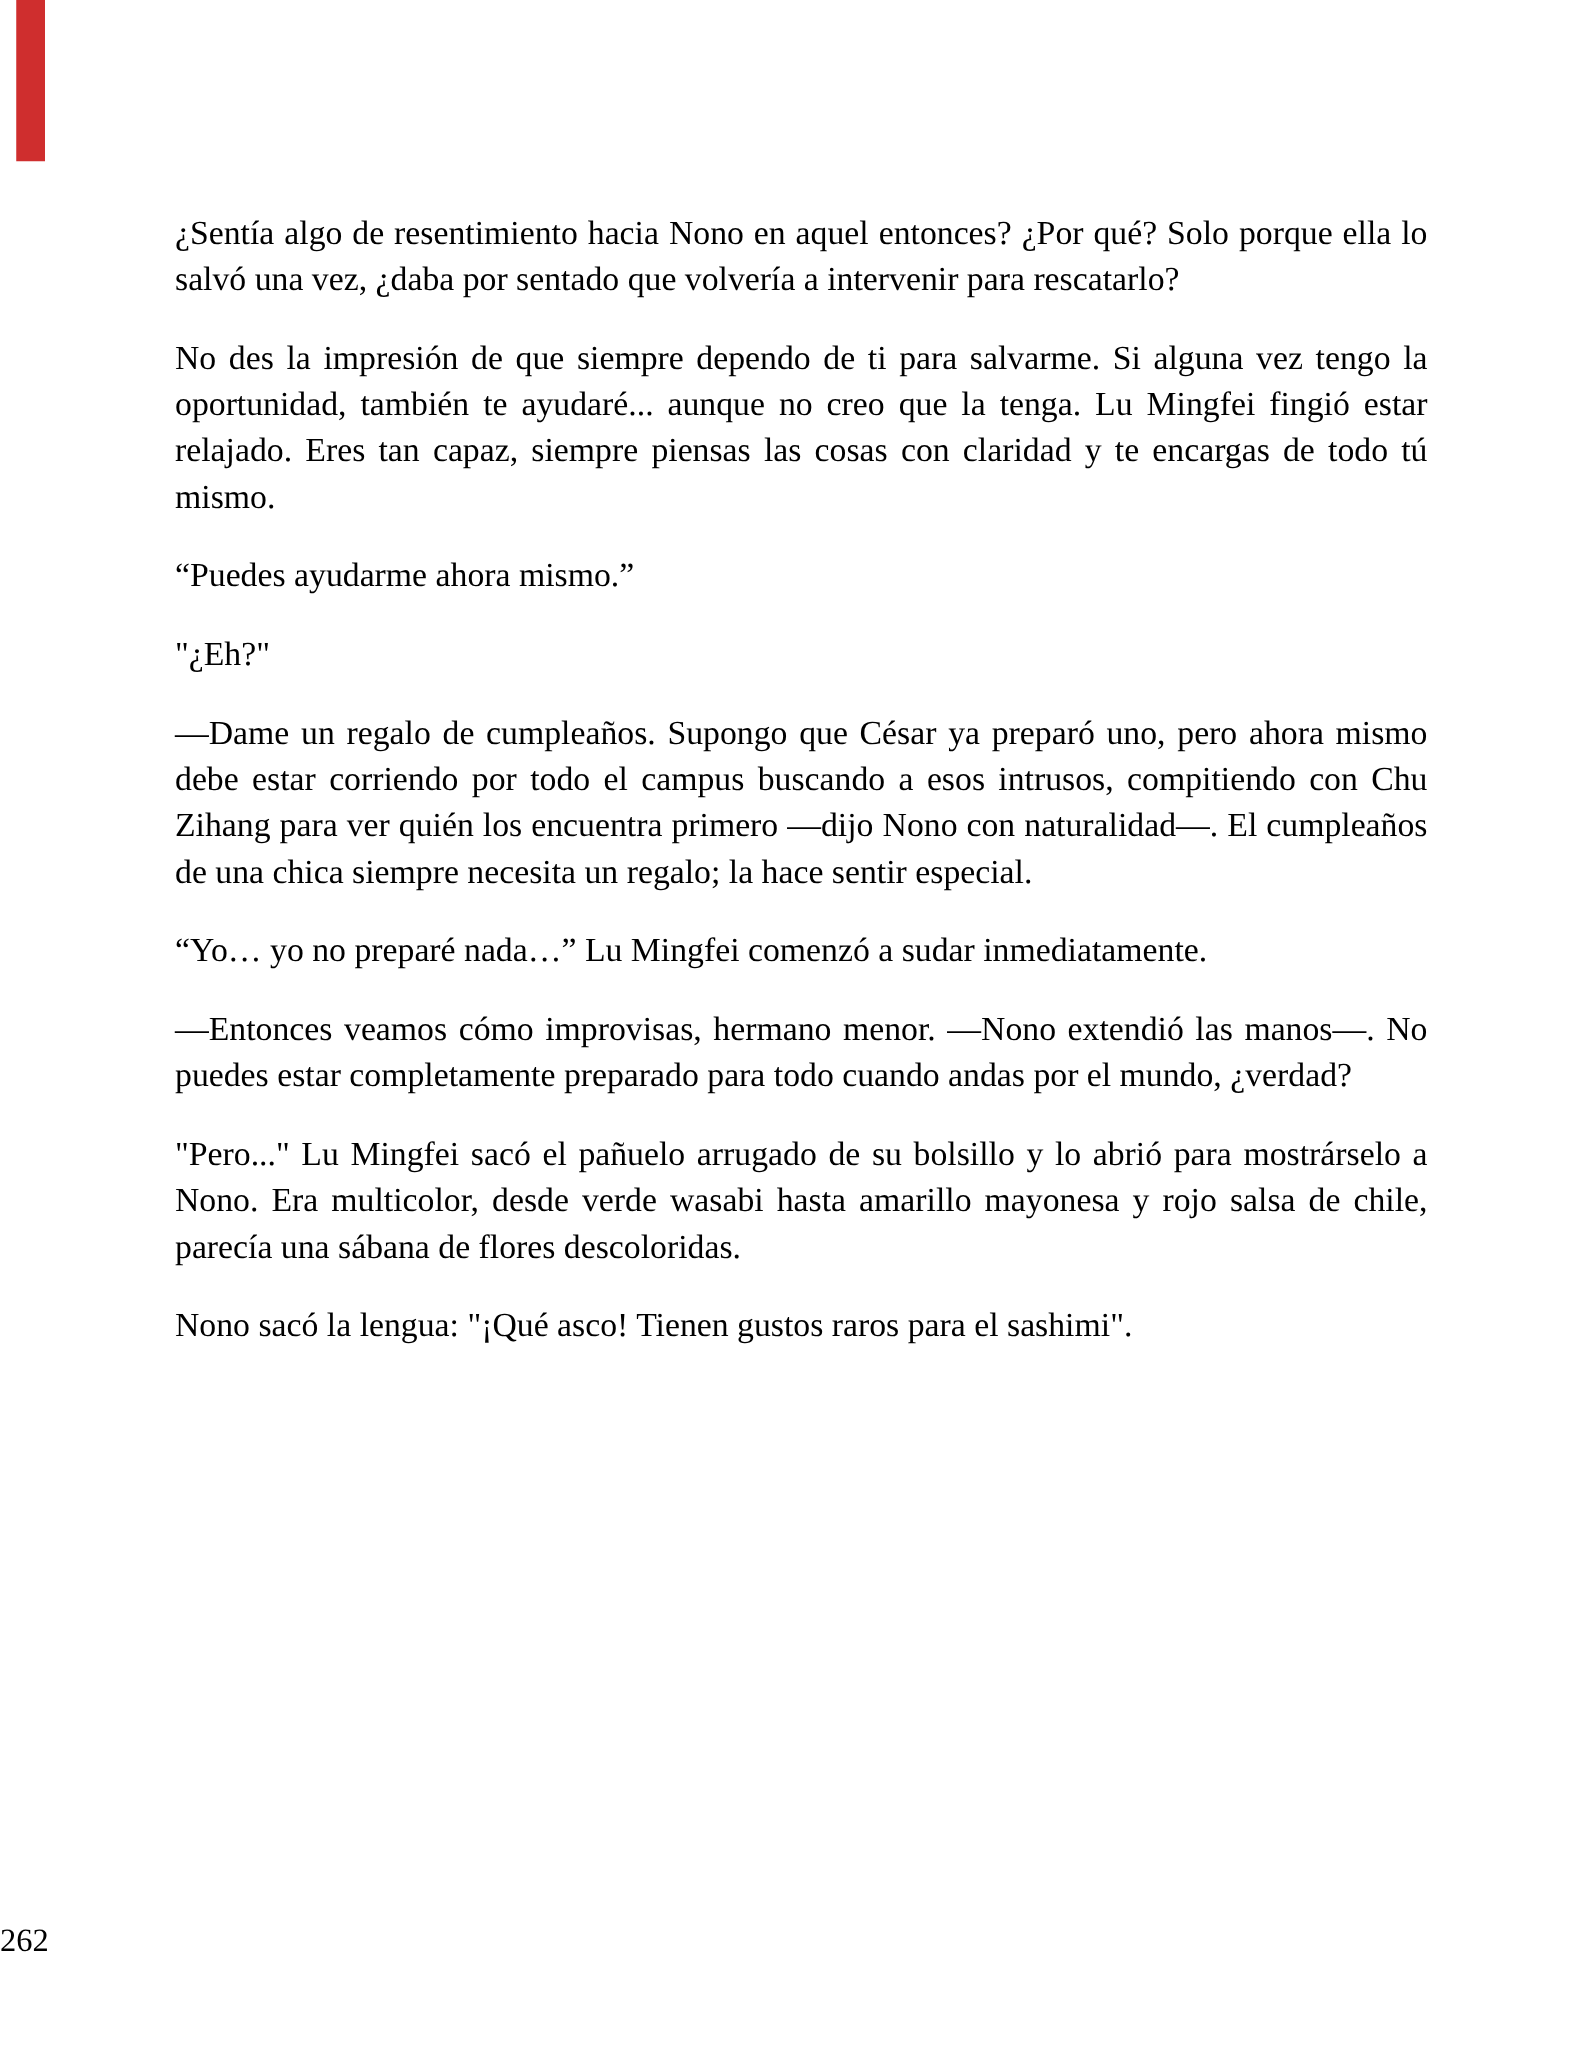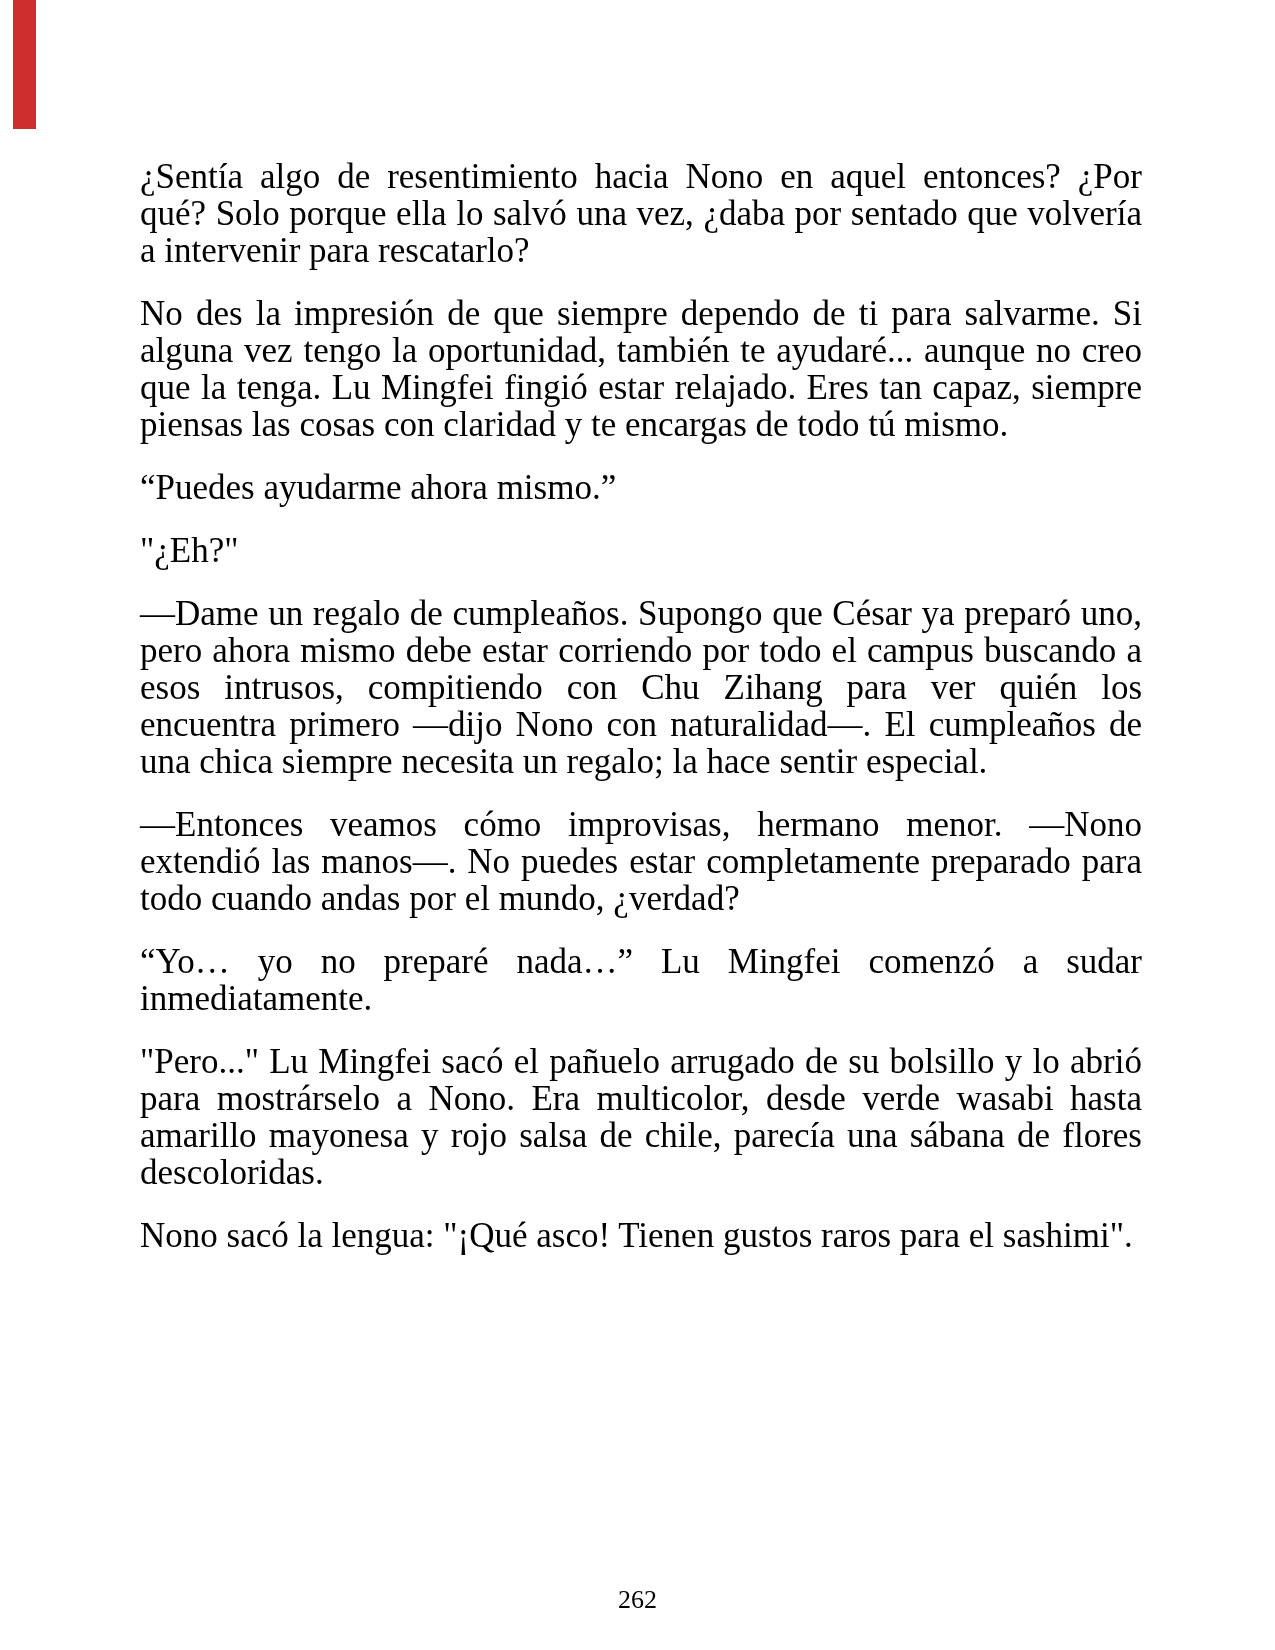--- a/index.html
+++ b/index.html
@@ -18,57 +18,56 @@
   .bookmark-ribbon {
     position: absolute;
     left: 13px;
     top: 0;
     width: 23px;
     height: 129px;
   }
   .text-block {
     position: absolute;
     left: 140px;
-    top: 158px;
+    top: 168px;
     width: 1002px;
     color: #000000;
-    font-size: 35px;
+    font-size: 27px;
     line-height: 37px;
     text-align: justify;
   }
   .text-block p {
     margin: 0 0 26px 0;
     padding: 0;
   }
   .page-number {
     position: absolute;
     left: 0;
     top: 1538px;
     width: 100%;
-    text-align: center;
+    text-align: left;
     color: #000000;
     font-size: 26px;
     line-height: 30px;
-    margin-top: 47px;
   }
 </style>
 </head>
 <body>
 
 <div class="page" style="background: rgb(255, 255, 255);">
 
   <div class="bookmark-ribbon" style="background: rgb(207, 46, 46);"></div>
 
   <div class="text-block">
       <p>¿Sentía algo de resentimiento hacia Nono en aquel entonces? ¿Por qué? Solo porque ella lo salvó una vez, ¿daba por sentado que volvería a intervenir para rescatarlo?</p>
       <p>No des la impresión de que siempre dependo de ti para salvarme. Si alguna vez tengo la oportunidad, también te ayudaré... aunque no creo que la tenga. Lu Mingfei fingió estar relajado. Eres tan capaz, siempre piensas las cosas con claridad y te encargas de todo tú mismo.</p>
       <p>“Puedes ayudarme ahora mismo.”</p>
       <p>"¿Eh?"</p>
       <p>—Dame un regalo de cumpleaños. Supongo que César ya preparó uno, pero ahora mismo debe estar corriendo por todo el campus buscando a esos intrusos, compitiendo con Chu Zihang para ver quién los encuentra primero —dijo Nono con naturalidad—. El cumpleaños de una chica siempre necesita un regalo; la hace sentir especial.</p>
+      <p>“Yo… yo no preparé nada…” Lu Mingfei comenzó a sudar inmediatamente.</p>
       <p>—Entonces veamos cómo improvisas, hermano menor. —Nono extendió las manos—. No puedes estar completamente preparado para todo cuando andas por el mundo, ¿verdad?</p>
-      <p>“Yo… yo no preparé nada…” Lu Mingfei comenzó a sudar inmediatamente.</p>
       <p>"Pero..." Lu Mingfei sacó el pañuelo arrugado de su bolsillo y lo abrió para mostrárselo a Nono. Era multicolor, desde verde wasabi hasta amarillo mayonesa y rojo salsa de chile, parecía una sábana de flores descoloridas.</p>
       <p>Nono sacó la lengua: "¡Qué asco! Tienen gustos raros para el sashimi".</p>
     </div>
 
   <div class="page-number">262</div>
 
 </div>
 
 </body></html>

